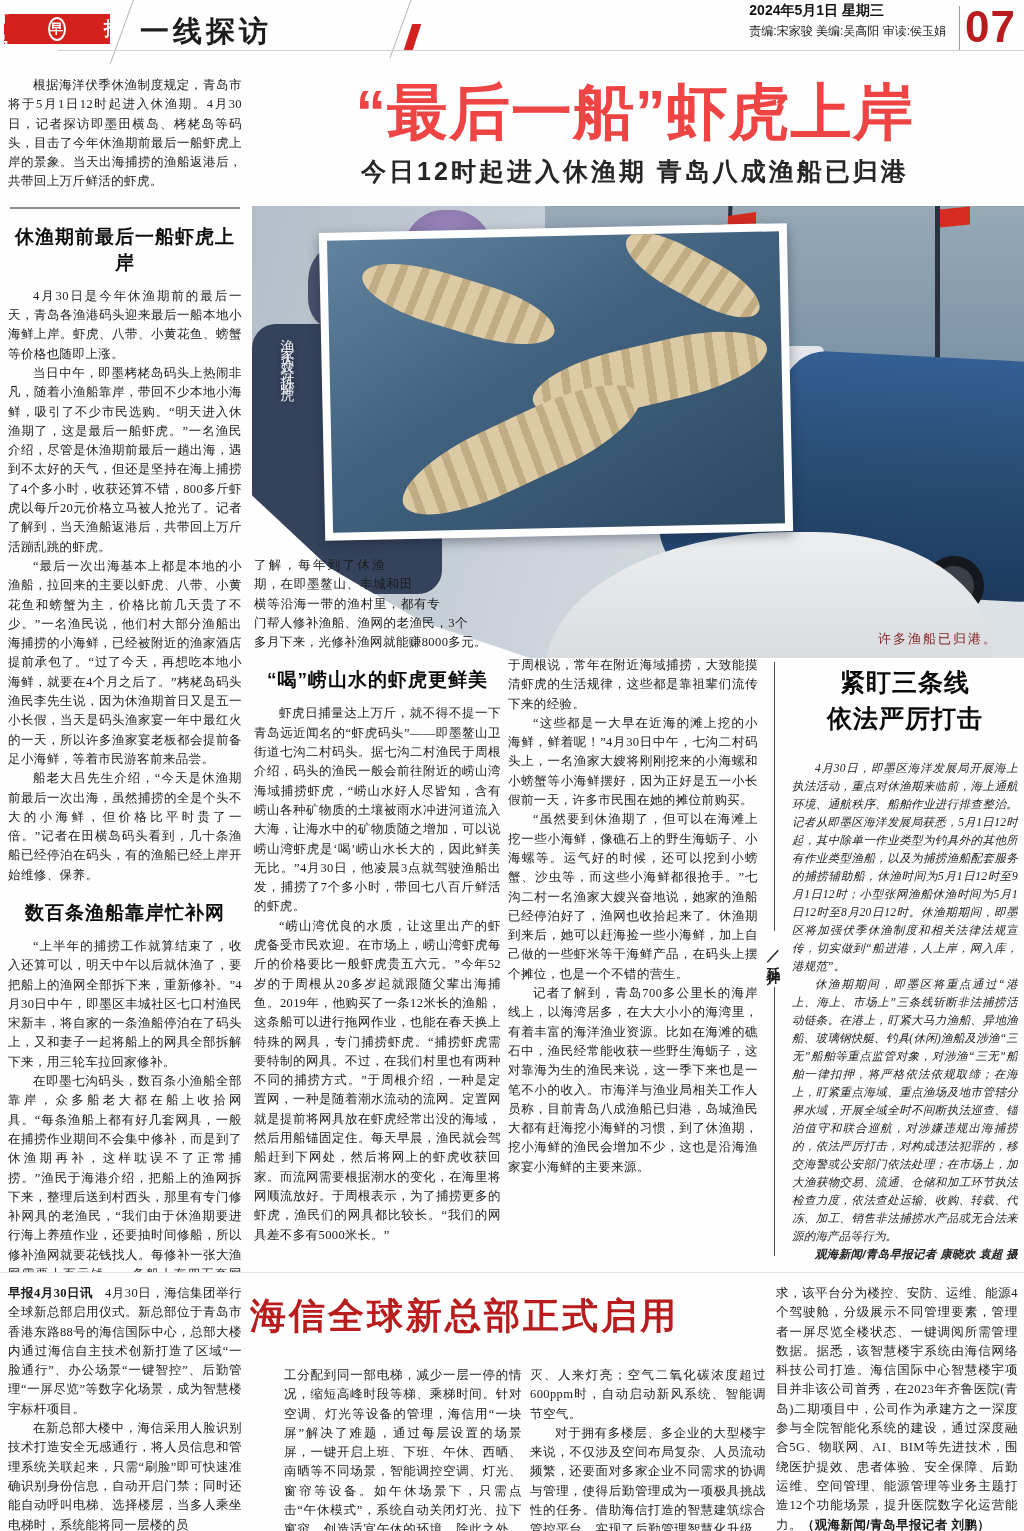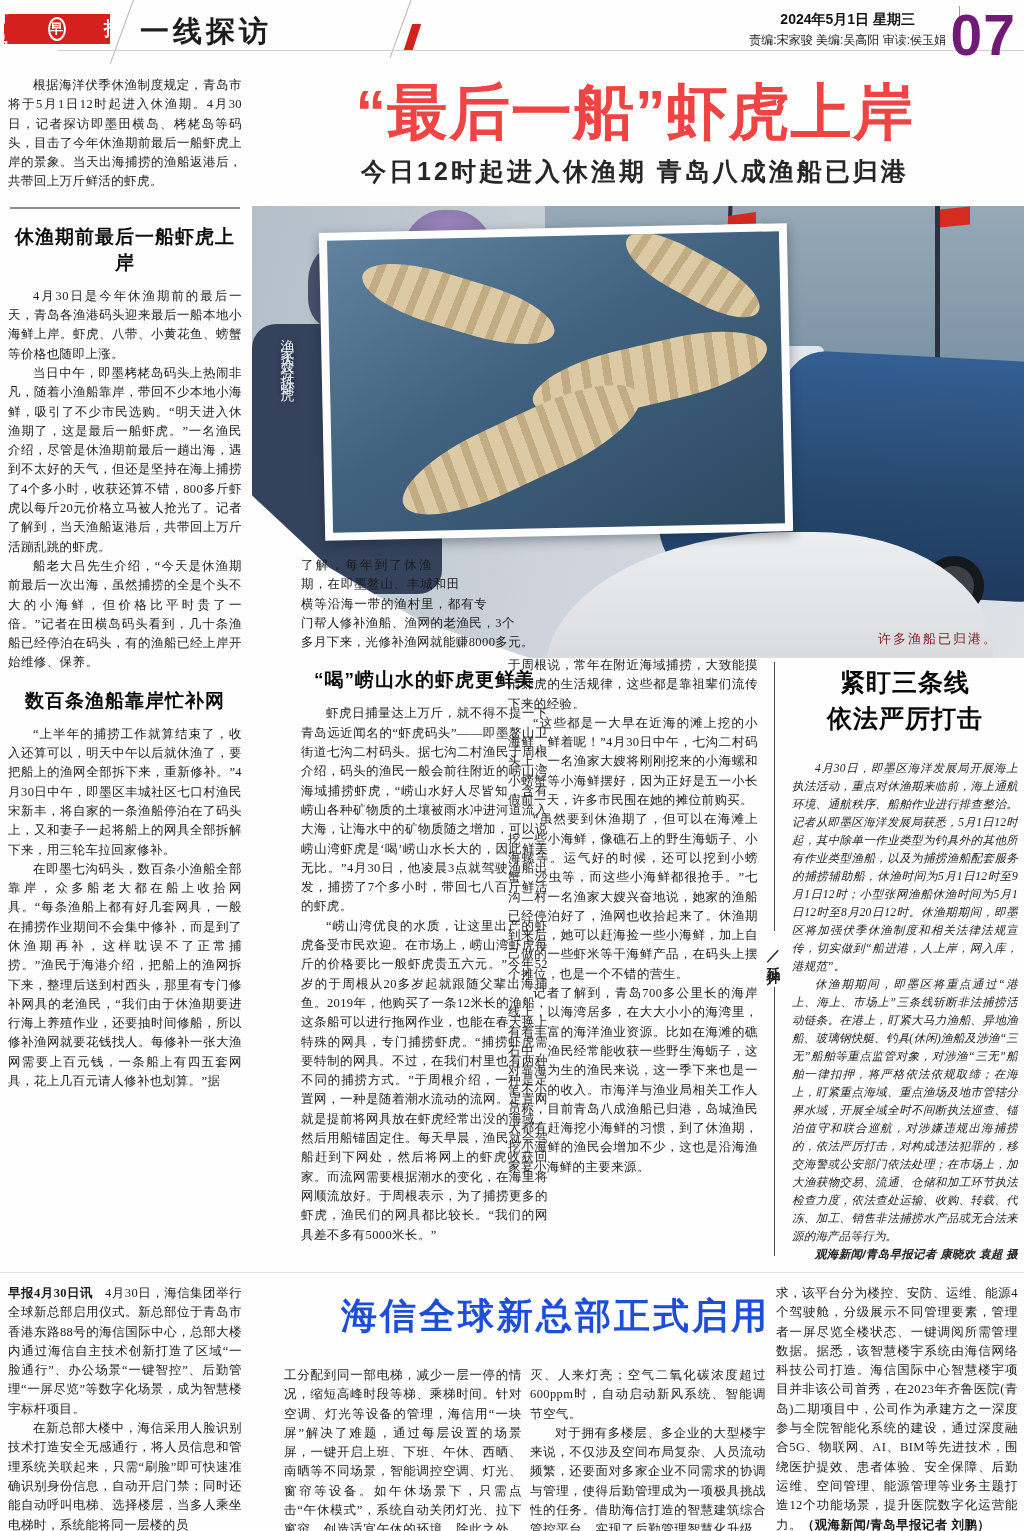--- a/index.html
+++ b/index.html
@@ -12,25 +12,25 @@
     color:#fff;display:flex;align-items:center;justify-content:center;font-weight:bold;
     font-size:19px;letter-spacing:1px;gap:37px;}
   .hdr-logo .circ{display:inline-flex;align-items:center;justify-content:center;width:20px;height:20px;
     border:2px solid #fff;border-radius:50%;font-size:13px;margin:0 1px;}
   .hdr-section{position:absolute;left:140px;top:12px;font-size:29px;font-weight:bold;color:#1c1c1c;letter-spacing:4px;}
   .hdr-slant{position:absolute;background:#b5b5b5;width:1px;}
   .s1{left:122px;top:-6px;height:72px;transform:rotate(20deg);}
   .s2{left:400px;top:-2px;height:62px;transform:rotate(20deg);}
   .hdr-redmark{position:absolute;left:408px;top:24px;width:9px;height:26px;background:#d5211e;transform:skewX(-18deg);}
   .hdr-underline{position:absolute;left:58px;right:0;top:50px;height:1px;background:#cfcfcf;}
-  .hdr-right{position:absolute;right:78px;top:9px;text-align:center;line-height:1.55;}
+  .hdr-right{position:absolute;right:78px;top:0;text-align:left;line-height:1.55;}
   .hdr-date{font-size:14px;font-weight:bold;color:#111;}
   .hdr-editors{font-size:12px;color:#222;}
   .hdr-pagediv{position:absolute;right:64px;top:6px;width:1px;height:44px;background:#9a9aa0;}
-  .hdr-pagenum{position:absolute;right:8px;top:2px;font-size:57px;color:#701a75;font-weight:bold;letter-spacing:1px;}
+  .hdr-pagenum{position:absolute;right:8px;top:2px;font-size:44px;color:#b91c1c;font-weight:bold;letter-spacing:1px;}
 
   
   .col{position:absolute;overflow:hidden;}
   .body p{margin:0;font-size:12.5px;line-height:19.3px;text-align:justify;text-indent:2em;
     letter-spacing:0.4px;color:#1b1b1b;}
   .body p.noindent{text-indent:0;}
   h2.sec{font-family:"Liberation Sans",sans-serif;font-size:19px;font-weight:bold;text-align:center;
     margin:15px 0 11px;color:#0c0c0c;letter-spacing:1px;}
   .lead{margin:0;font-size:13px;line-height:22px;letter-spacing:2px;text-align:justify;
     text-indent:2em;color:#a8503c;}
@@ -82,42 +82,42 @@
   .sh1{left:30px;top:40px;width:200px;height:52px;transform:rotate(18deg);}
   .sh2{left:200px;top:110px;width:240px;height:60px;transform:rotate(-12deg);}
   .sh3{left:60px;top:180px;width:260px;height:66px;transform:rotate(-24deg);}
   .sh4{left:290px;top:20px;width:150px;height:44px;transform:rotate(30deg);}
   .vcap{left:26px;top:122px;writing-mode:vertical-rl;font-size:14px;letter-spacing:7px;color:#eceef2;
     text-shadow:0 0 4px rgba(35,45,65,.85);}
   .boat-cap{position:absolute;left:878px;top:630px;font-size:13px;color:#7f1d1d;letter-spacing:2px;}
 
   
   .col-left{left:8px;top:76px;width:234px;height:1196px;}
-  .col-mid1{left:254px;top:556px;width:247px;height:712px;margin-left:47px;}
+  .col-mid1{left:254px;top:556px;width:247px;height:712px;}
   .col-mid2{left:508px;top:656px;width:250px;height:612px;}
   .wrapblock{float:right;width:116px;height:90px;shape-outside:polygon(100% 0,0 0,100% 90%);}
 
   
   .ext-rail{left:764px;top:662px;width:20px;height:594px;display:flex;flex-direction:column;align-items:center;}
   .rail-line{width:1px;background:#4a4a4a;flex:1;}
   .rail-label{writing-mode:vertical-rl;font-size:14px;font-weight:bold;letter-spacing:3px;color:#1d1d1d;
     padding:8px 0;font-family:"Liberation Sans",sans-serif;}
   .col-ext{left:792px;top:662px;width:226px;height:600px;}
   .ext-title{margin:2px 0 0;font-family:"Liberation Sans",sans-serif;font-size:25px;font-weight:bold;
     text-align:center;line-height:1.45;color:#0a0a0a;letter-spacing:1px;}
   .ext-body p{margin:0;font-size:11.5px;line-height:18px;font-style:italic;text-align:justify;
     text-indent:2em;color:#222;letter-spacing:0.2px;}
   .ext-body p:first-of-type{margin-top:22px;}
   .ext-byline{margin-top:4px;font-style:normal;font-weight:bold;font-size:13px;line-height:1.6;
     text-indent:2em;font-family:"Liberation Sans",sans-serif;color:#111;text-align:left;}
 
   
   .bot-divider{position:absolute;left:0;right:0;top:1272px;height:1px;background:#e4e4e4;}
-  .bot-title{position:absolute;left:250px;top:1292px;width:520px;text-align:right;
-    font-family:"Liberation Sans",sans-serif;font-size:36px;font-weight:bold;color:#1d4ed8;letter-spacing:3px;}
+  .bot-title{position:absolute;left:250px;top:1292px;width:520px;text-align:left;
+    font-family:"Liberation Sans",sans-serif;font-size:36px;font-weight:bold;color:#b91c1c;letter-spacing:3px;}
   .col-b1{left:8px;top:1284px;width:234px;height:247px;}
   .col-b2{left:284px;top:1366px;width:238px;height:165px;}
   .col-b3{left:530px;top:1366px;width:236px;height:165px;}
   .col-b4{left:776px;top:1284px;width:242px;height:247px;}
   .dateline{font-weight:bold;font-family:Liberation Serif, serif;margin-right:12px;}
   .inline-byline{font-weight:bold;font-family:"Liberation Sans",sans-serif;}
 </style>
 </head>
 <body>
 
@@ -176,20 +176,21 @@
     <div class="vcap">渔家大嫂分拣虾虎</div>
   </div>
   <div class="boat-cap">许多渔船已归港。</div>
 
   <div class="col col-left body">
     <p class="lead">根据海洋伏季休渔制度规定，青岛市将于5月1日12时起进入休渔期。4月30日，记者探访即墨田横岛、栲栳岛等码头，目击了今年休渔期前最后一船虾虎上岸的景象。当天出海捕捞的渔船返港后，共带回上万斤鲜活的虾虎。</p>
     <hr class="rule">
     <h2 class="sec">休渔期前最后一船虾虎上岸</h2>
     <p>4月30日是今年休渔期前的最后一天，青岛各渔港码头迎来最后一船本地小海鲜上岸。虾虎、八带、小黄花鱼、螃蟹等价格也随即上涨。</p>
     <p>当日中午，即墨栲栳岛码头上热闹非凡，随着小渔船靠岸，带回不少本地小海鲜，吸引了不少市民选购。“明天进入休渔期了，这是最后一船虾虎。”一名渔民介绍，尽管是休渔期前最后一趟出海，遇到不太好的天气，但还是坚持在海上捕捞了4个多小时，收获还算不错，800多斤虾虎以每斤20元价格立马被人抢光了。记者了解到，当天渔船返港后，共带回上万斤活蹦乱跳的虾虎。</p>
+    <p>“最后一次出海基本上都是本地的小渔船，拉回来的主要以虾虎、八带、小黄花鱼和螃蟹为主，价格比前几天贵了不少。”一名渔民说，他们村大部分渔船出海捕捞的小海鲜，已经被附近的渔家酒店提前承包了。“过了今天，再想吃本地小海鲜，就要在4个月之后了。”栲栳岛码头渔民李先生说，因为休渔期首日又是五一小长假，当天是码头渔家宴一年中最红火的一天，所以许多渔家宴老板都会提前备足小海鲜，等着市民游客前来品尝。</p>
     <p>船老大吕先生介绍，“今天是休渔期前最后一次出海，虽然捕捞的全是个头不大的小海鲜，但价格比平时贵了一倍。”记者在田横岛码头看到，几十条渔船已经停泊在码头，有的渔船已经上岸开始维修、保养。</p>
     <h2 class="sec">数百条渔船靠岸忙补网</h2>
     <p>“上半年的捕捞工作就算结束了，收入还算可以，明天中午以后就休渔了，要把船上的渔网全部拆下来，重新修补。”4月30日中午，即墨区丰城社区七口村渔民宋新丰，将自家的一条渔船停泊在了码头上，又和妻子一起将船上的网具全部拆解下来，用三轮车拉回家修补。</p>
     <p>在即墨七沟码头，数百条小渔船全部靠岸，众多船老大都在船上收拾网具。“每条渔船上都有好几套网具，一般在捕捞作业期间不会集中修补，而是到了休渔期再补，这样耽误不了正常捕捞。”渔民于海港介绍，把船上的渔网拆下来，整理后送到村西头，那里有专门修补网具的老渔民，“我们由于休渔期要进行海上养殖作业，还要抽时间修船，所以修补渔网就要花钱找人。每修补一张大渔网需要上百元钱，一条船上有四五套网具，花上几百元请人修补也划算。”据</p>
   </div>
 
   <div class="col col-mid1 body">
     <div class="wrapblock"></div>
     <p class="noindent">了解，每年到了休渔期，在即墨鳌山、丰城和田横等沿海一带的渔村里，都有专门帮人修补渔船、渔网的老渔民，3个多月下来，光修补渔网就能赚8000多元。</p>
     <h2 class="sec">“喝”崂山水的虾虎更鲜美</h2>

